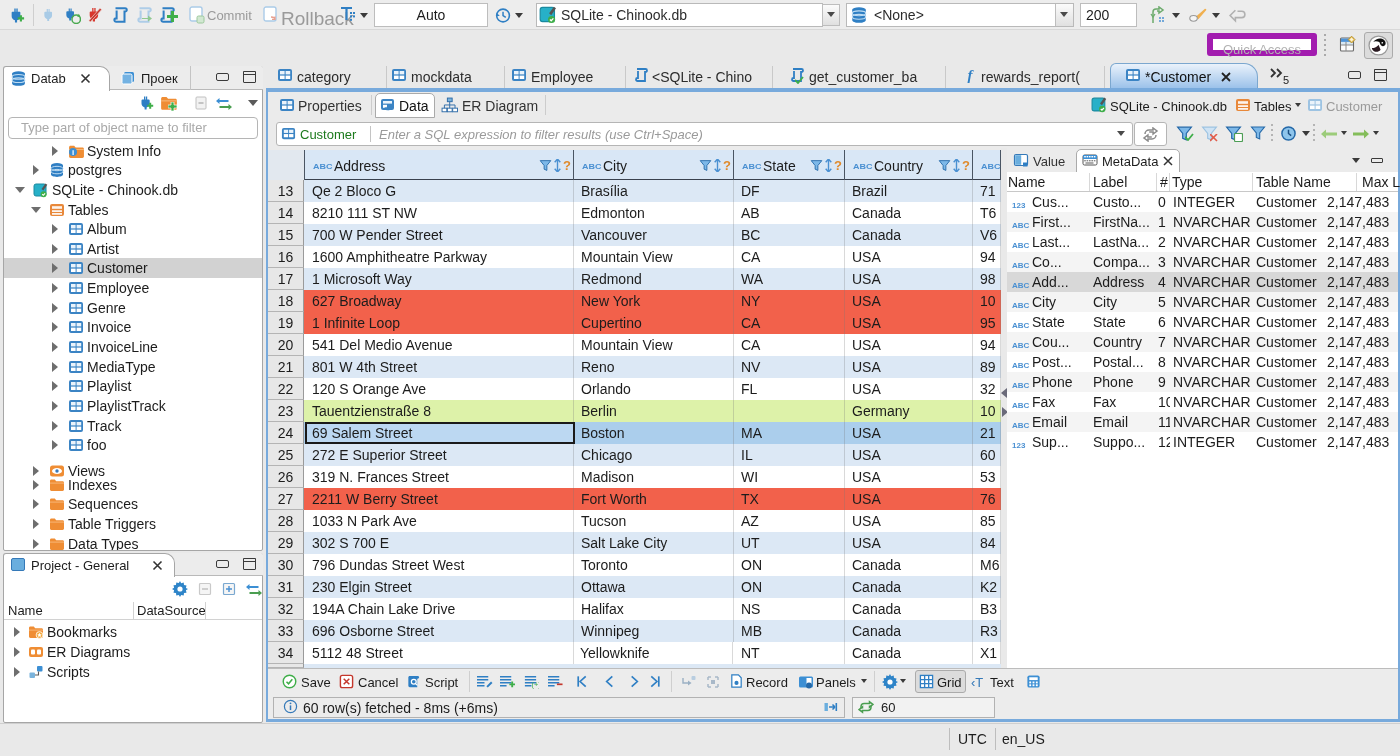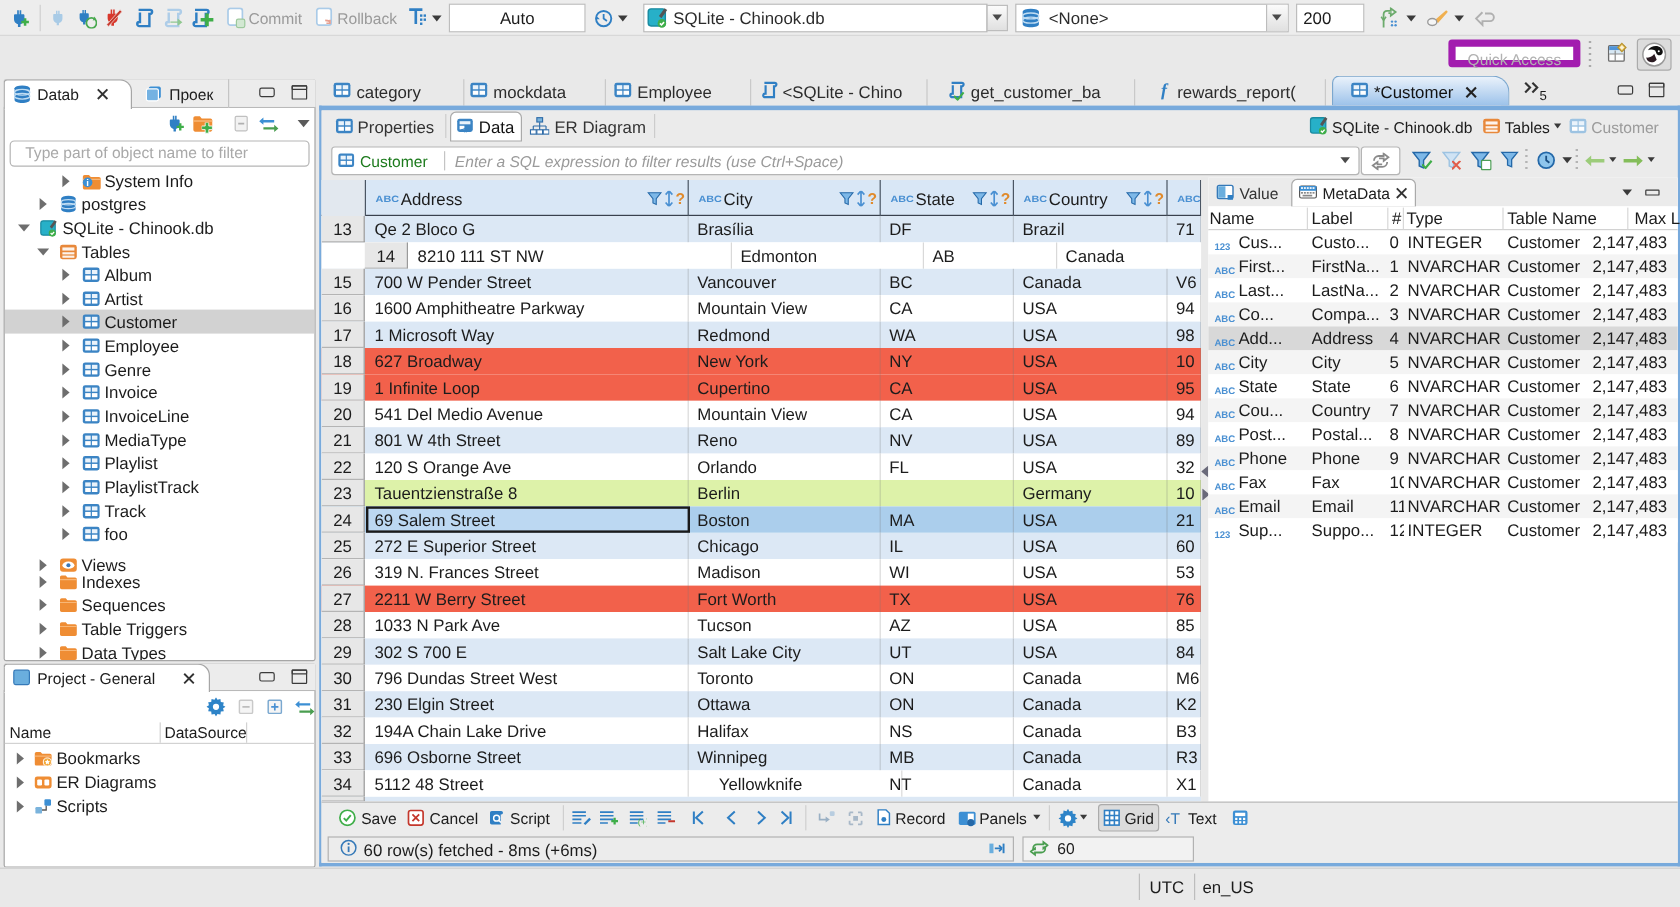--- a/index.html
+++ b/index.html
@@ -353,21 +353,21 @@
   </svg>
 <svg class="abs" style="left:189px;top:6px" width="16" height="18">
     <path d="M3 1h8c1 0 2 .9 2 2v10c0 1-.9 2-2 2H3c-1 0-2-.9-2-2V3c0-1 .9-2 2-2z" fill="#ffffff" stroke="#aacbe8" stroke-width="1.4"></path>
     <rect x="8" y="10" width="7" height="7" rx="1.5" fill="#d2e8d2" stroke="#9cc89c" stroke-width="1"></rect>
   </svg>
 <div class="abs" style="left:207px;top:8px;white-space:nowrap;color:#9a9a9a;font-size:13px">Commit</div>
 <svg class="abs" style="left:263px;top:6px" width="16" height="18">
     <path d="M3 1h8c1 0 2 .9 2 2v10c0 1-.9 2-2 2H3c-1 0-2-.9-2-2V3c0-1 .9-2 2-2z" fill="#ffffff" stroke="#aacbe8" stroke-width="1.4"></path>
     <path d="M8 11c2 0 4 .5 4 2.2M12 10.4v3h-3" stroke="#e8a090" stroke-width="1.3" fill="none"></path>
   </svg>
-<div class="abs" style="left:281px;top:8px;white-space:nowrap;color:#9a9a9a;font-size:13px">Rollback</div>
+<div class="abs" style="left:281px;top:8px;white-space:nowrap;color:#9a9a9a;font-size:19px">Rollback</div>
 <svg class="abs" style="left:340px;top:6px" width="16" height="18">
     <path d="M1 2h11M6.5 2v12" stroke="#2f7fc4" stroke-width="2.2"></path>
     <g fill="#2f7fc4">
       <rect x="10" y="6" width="2" height="2"></rect>
       <rect x="13" y="6" width="2" height="2"></rect>
       <rect x="10" y="9.4" width="2" height="2"></rect>
       <rect x="13" y="9.4" width="2" height="2"></rect>
       <rect x="10" y="12.8" width="2" height="2"></rect>
     </g>
   </svg>
@@ -825,21 +825,21 @@
 <div class="abs" style="left:981px;top:161px;white-space:nowrap;font-size:9px;font-weight:bold;color:#4a90d2;letter-spacing:0;transform:scaleY(.85);">ABC</div>
 <div class="abs" style="left:268px;top:180px;width:733px;height:488px;background:#fff;overflow:hidden;">
 <div class="abs" style="left:0;top:0px;width:733px;height:22px;background:#dce8f5;">
       <div class="rn" style="height:22px">13</div>
       <div class="gcell" style="left:37px;width:269px;">Qe 2 Bloco G</div>
       <div class="gcell" style="left:306px;width:160px;">Brasília</div>
       <div class="gcell" style="left:466px;width:111px;">DF</div>
       <div class="gcell" style="left:577px;width:128px;">Brazil</div>
       <div class="gcell" style="left:705px;width:28px;">71</div>
     </div>
-<div class="abs" style="left:0;top:22px;width:733px;height:22px;background:#ffffff;margin-left:36px;">
+<div class="abs" style="left:0;top:22px;width:733px;height:22px;background:#ffffff;">
       <div class="rn" style="height:22px">14</div>
       <div class="gcell" style="left:37px;width:269px;">8210 111 ST NW</div>
       <div class="gcell" style="left:306px;width:160px;">Edmonton</div>
       <div class="gcell" style="left:466px;width:111px;">AB</div>
       <div class="gcell" style="left:577px;width:128px;">Canada</div>
       <div class="gcell" style="left:705px;width:28px;">T6</div>
     </div>
 <div class="abs" style="left:0;top:44px;width:733px;height:22px;background:#dce8f5;">
       <div class="rn" style="height:22px">15</div>
       <div class="gcell" style="left:37px;width:269px;">700 W Pender Street</div>
@@ -988,21 +988,21 @@
       <div class="rn" style="height:22px">33</div>
       <div class="gcell" style="left:37px;width:269px;">696 Osborne Street</div>
       <div class="gcell" style="left:306px;width:160px;">Winnipeg</div>
       <div class="gcell" style="left:466px;width:111px;">MB</div>
       <div class="gcell" style="left:577px;width:128px;">Canada</div>
       <div class="gcell" style="left:705px;width:28px;">R3</div>
     </div>
 <div class="abs" style="left:0;top:462px;width:733px;height:22px;background:#ffffff;">
       <div class="rn" style="height:22px">34</div>
       <div class="gcell" style="left:37px;width:269px;">5112 48 Street</div>
-      <div class="gcell" style="left:324px;width:160px;">Yellowknife</div>
+      <div class="gcell" style="left:305px;width:160px;">Yellowknife</div>
       <div class="gcell" style="left:466px;width:111px;">NT</div>
       <div class="gcell" style="left:577px;width:128px;">Canada</div>
       <div class="gcell" style="left:705px;width:28px;">X1</div>
     </div>
 <div class="abs" style="left:0;top:484px;width:733px;height:4px;background:#dce8f5;">
       <div class="rn" style="height:4px"></div>
     </div>
 </div>
 <div class="abs" style="left:305px;top:422px;width:270px;height:22px;background:#bcd8f2;border:2px solid #1a1a1a;"></div>
 <div class="abs" style="left:312px;top:425px;white-space:nowrap;font-size:14px">69 Salem Street</div>

